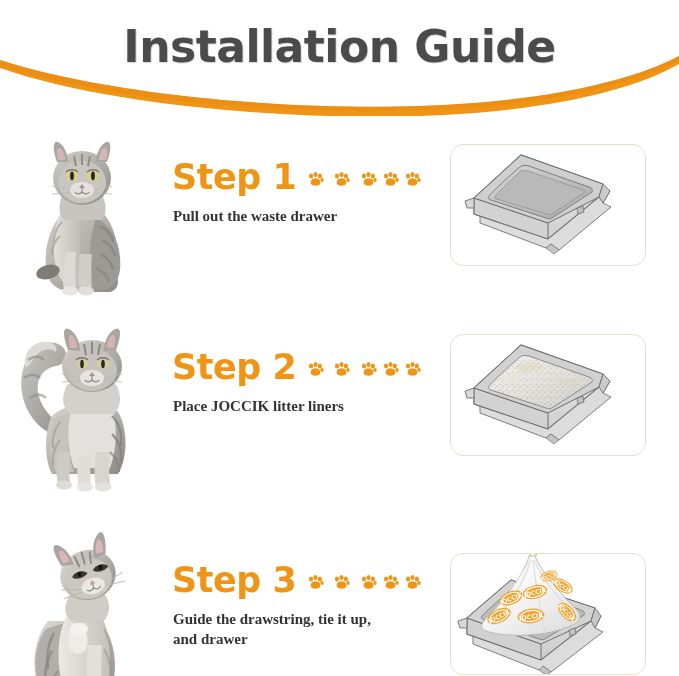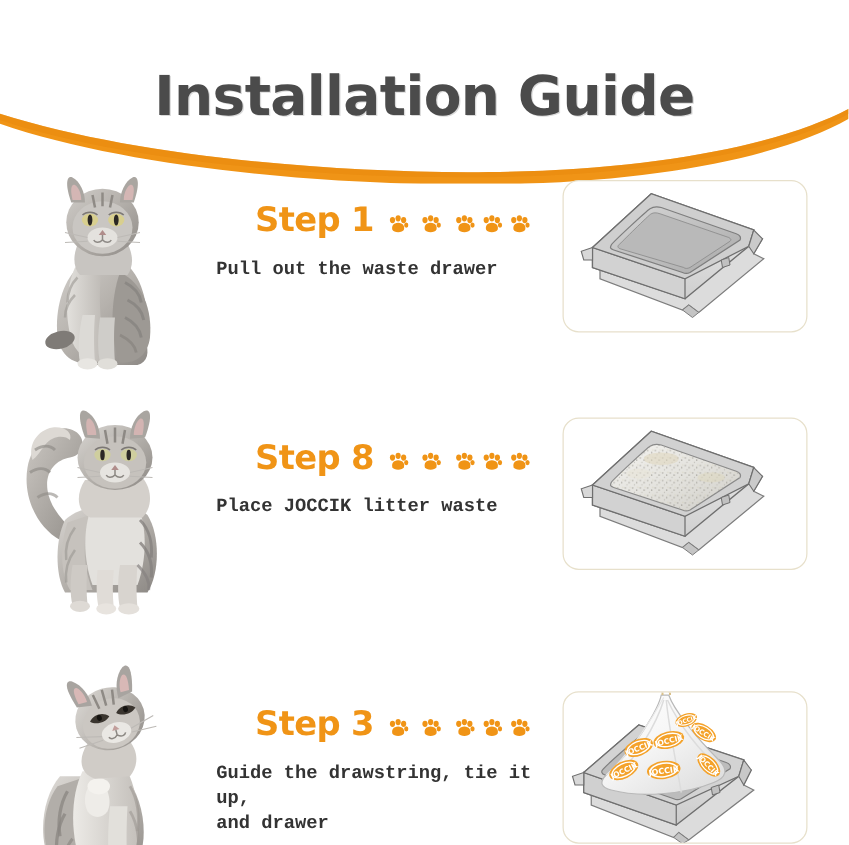--- a/index.html
+++ b/index.html
@@ -15,21 +15,20 @@
     position: relative;
   }
 
   
   .header {
     position: absolute;
     left: 0;
     top: 0;
     width: 679px;
     height: 122px;
-    margin-top: 31px;
   }
   .page-title {
     position: absolute;
     left: 0;
     top: 21px;
     width: 679px;
     text-align: center;
     font-size: 44px;
     font-weight: bold;
     letter-spacing: -0.5px;
@@ -79,27 +78,26 @@
   .step-heading-line {
     position: absolute;
     left: 0;
     top: 34px;
     height: 42px;
     display: flex;
     align-items: center;
   }
   .step-label {
     font-family: "DejaVu Sans", sans-serif;
-    font-size: 27px;
+    font-size: 35px;
     font-weight: bold;
     color: #f09416;
     letter-spacing: -0.5px;
     line-height: 36px;
     white-space: nowrap;
-    margin-left: 32px;
   }
   .paw-strip {
     display: flex;
     align-items: center;
     margin-left: 11px;
     margin-top: 5px;
   }
   .paw {
     width: 17px;
     height: 17px;
@@ -109,21 +107,21 @@
   .paw:nth-child(3) { margin-right: 5px; }
   .paw:nth-child(4) { margin-right: 5px; }
   .paw:last-child { margin-right: 0; }
   .paw svg { display: block; }
 
   .step-desc {
     position: absolute;
     left: 1px;
     top: 84px;
     width: 272px;
-    font-family: Liberation Mono, monospace;
+    font-family: Liberation Serif, serif;
     font-size: 15px;
     font-weight: bold;
     color: #333333;
     line-height: 20px;
   }
 
   
   .panel {
     position: absolute;
     left: 450px;
@@ -390,21 +388,21 @@
       <path d="M60 128 C 54 136, 52 146, 53 154" stroke="#9a9691" stroke-width="2" fill="none" opacity="0.6"></path>
 
       <path d="M28 48 C 34 44, 40 44, 44 48" stroke="#8e8a85" stroke-width="2.4" fill="none" opacity="0.65"></path>
       <path d="M24 66 C 30 62, 36 62, 40 66" stroke="#8e8a85" stroke-width="2.4" fill="none" opacity="0.65"></path>
       <path d="M30 86 C 36 82, 42 82, 46 86" stroke="#8e8a85" stroke-width="2.4" fill="none" opacity="0.6"></path>
     </svg>
   </div>
 
   <div class="text-cell">
     <div class="step-heading-line">
-      <span class="step-label">Step 8</span>
+      <span class="step-label">Step 2</span>
       <span class="paw-strip">
         <span class="paw">
             <svg width="17" height="17" viewBox="0 0 17 17">
               <ellipse cx="4" cy="5" rx="2.1" ry="2.5" fill="#f09416"></ellipse>
               <ellipse cx="8.5" cy="3.6" rx="2.1" ry="2.5" fill="#f09416"></ellipse>
               <ellipse cx="12.9" cy="5" rx="2.1" ry="2.5" fill="#f09416"></ellipse>
               <ellipse cx="15" cy="9" rx="1.7" ry="2.1" fill="#f09416"></ellipse>
               <path d="M8.5 7.2 C 12.4 7.2, 14 10.2, 13.1 12.8 C 12.2 15.4, 4.8 15.4, 3.9 12.8 C 3 10.2, 4.6 7.2, 8.5 7.2 Z" fill="#f09416"></path>
             </svg>
           </span>
@@ -439,21 +437,21 @@
             <svg width="17" height="17" viewBox="0 0 17 17">
               <ellipse cx="4" cy="5" rx="2.1" ry="2.5" fill="#f09416"></ellipse>
               <ellipse cx="8.5" cy="3.6" rx="2.1" ry="2.5" fill="#f09416"></ellipse>
               <ellipse cx="12.9" cy="5" rx="2.1" ry="2.5" fill="#f09416"></ellipse>
               <ellipse cx="15" cy="9" rx="1.7" ry="2.1" fill="#f09416"></ellipse>
               <path d="M8.5 7.2 C 12.4 7.2, 14 10.2, 13.1 12.8 C 12.2 15.4, 4.8 15.4, 3.9 12.8 C 3 10.2, 4.6 7.2, 8.5 7.2 Z" fill="#f09416"></path>
             </svg>
           </span>
       </span>
     </div>
-    <div class="step-desc">Place JOCCIK litter waste</div>
+    <div class="step-desc">Place JOCCIK litter liners</div>
   </div>
 
   <div class="panel">
     <div>
       <svg width="196" height="122" viewBox="0 0 196 122">
         <defs>
           <linearGradient id="bodyG2" x1="0" y1="0" x2="0" y2="1">
             <stop offset="0%" stop-color="#efefef"></stop>
             <stop offset="100%" stop-color="#d0d0d0"></stop>
           </linearGradient>

